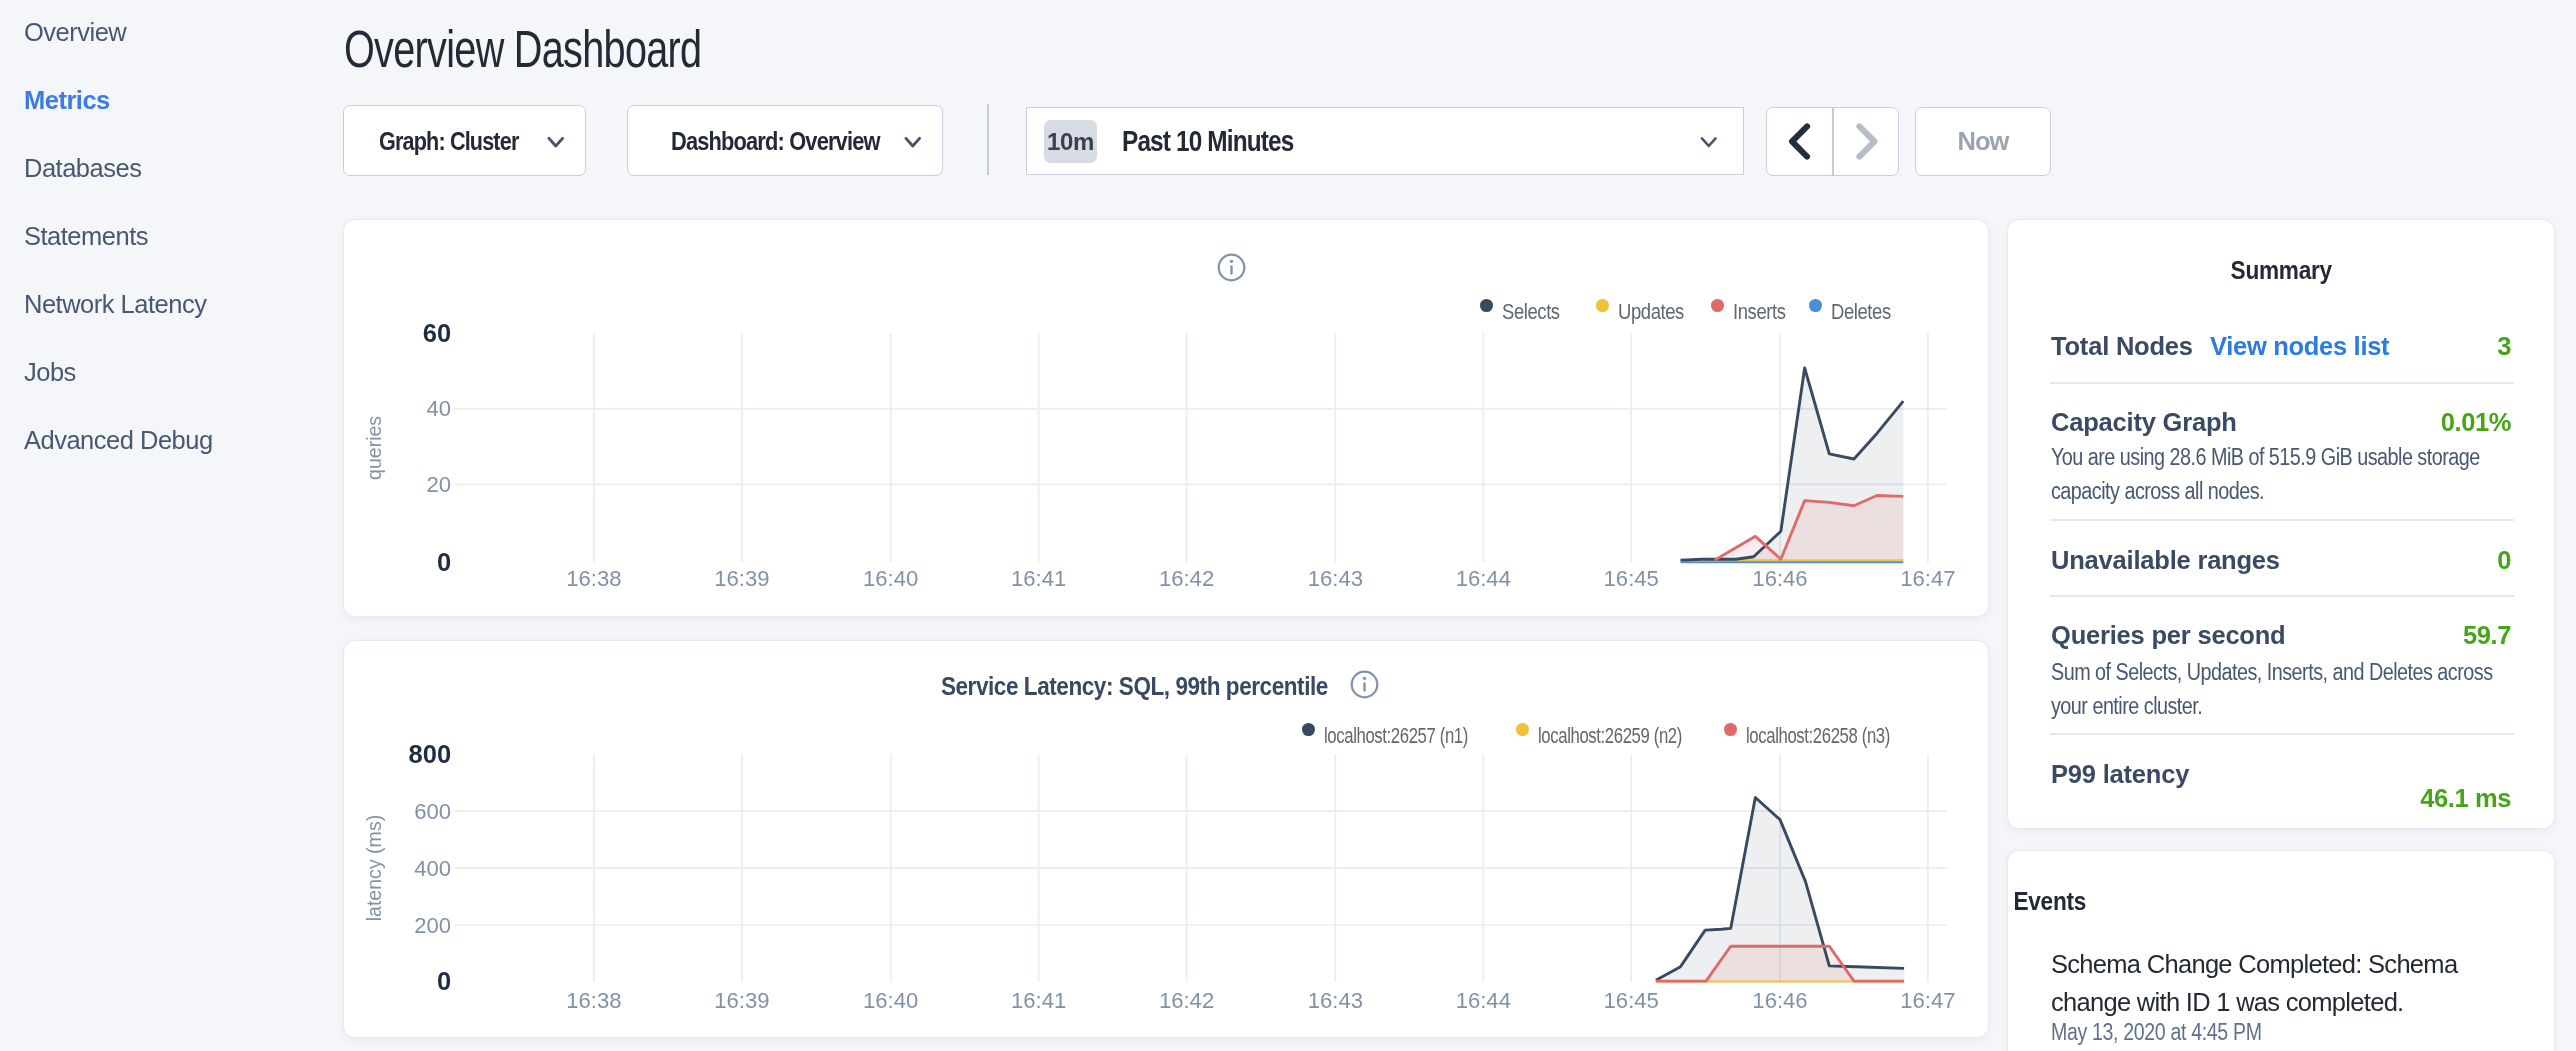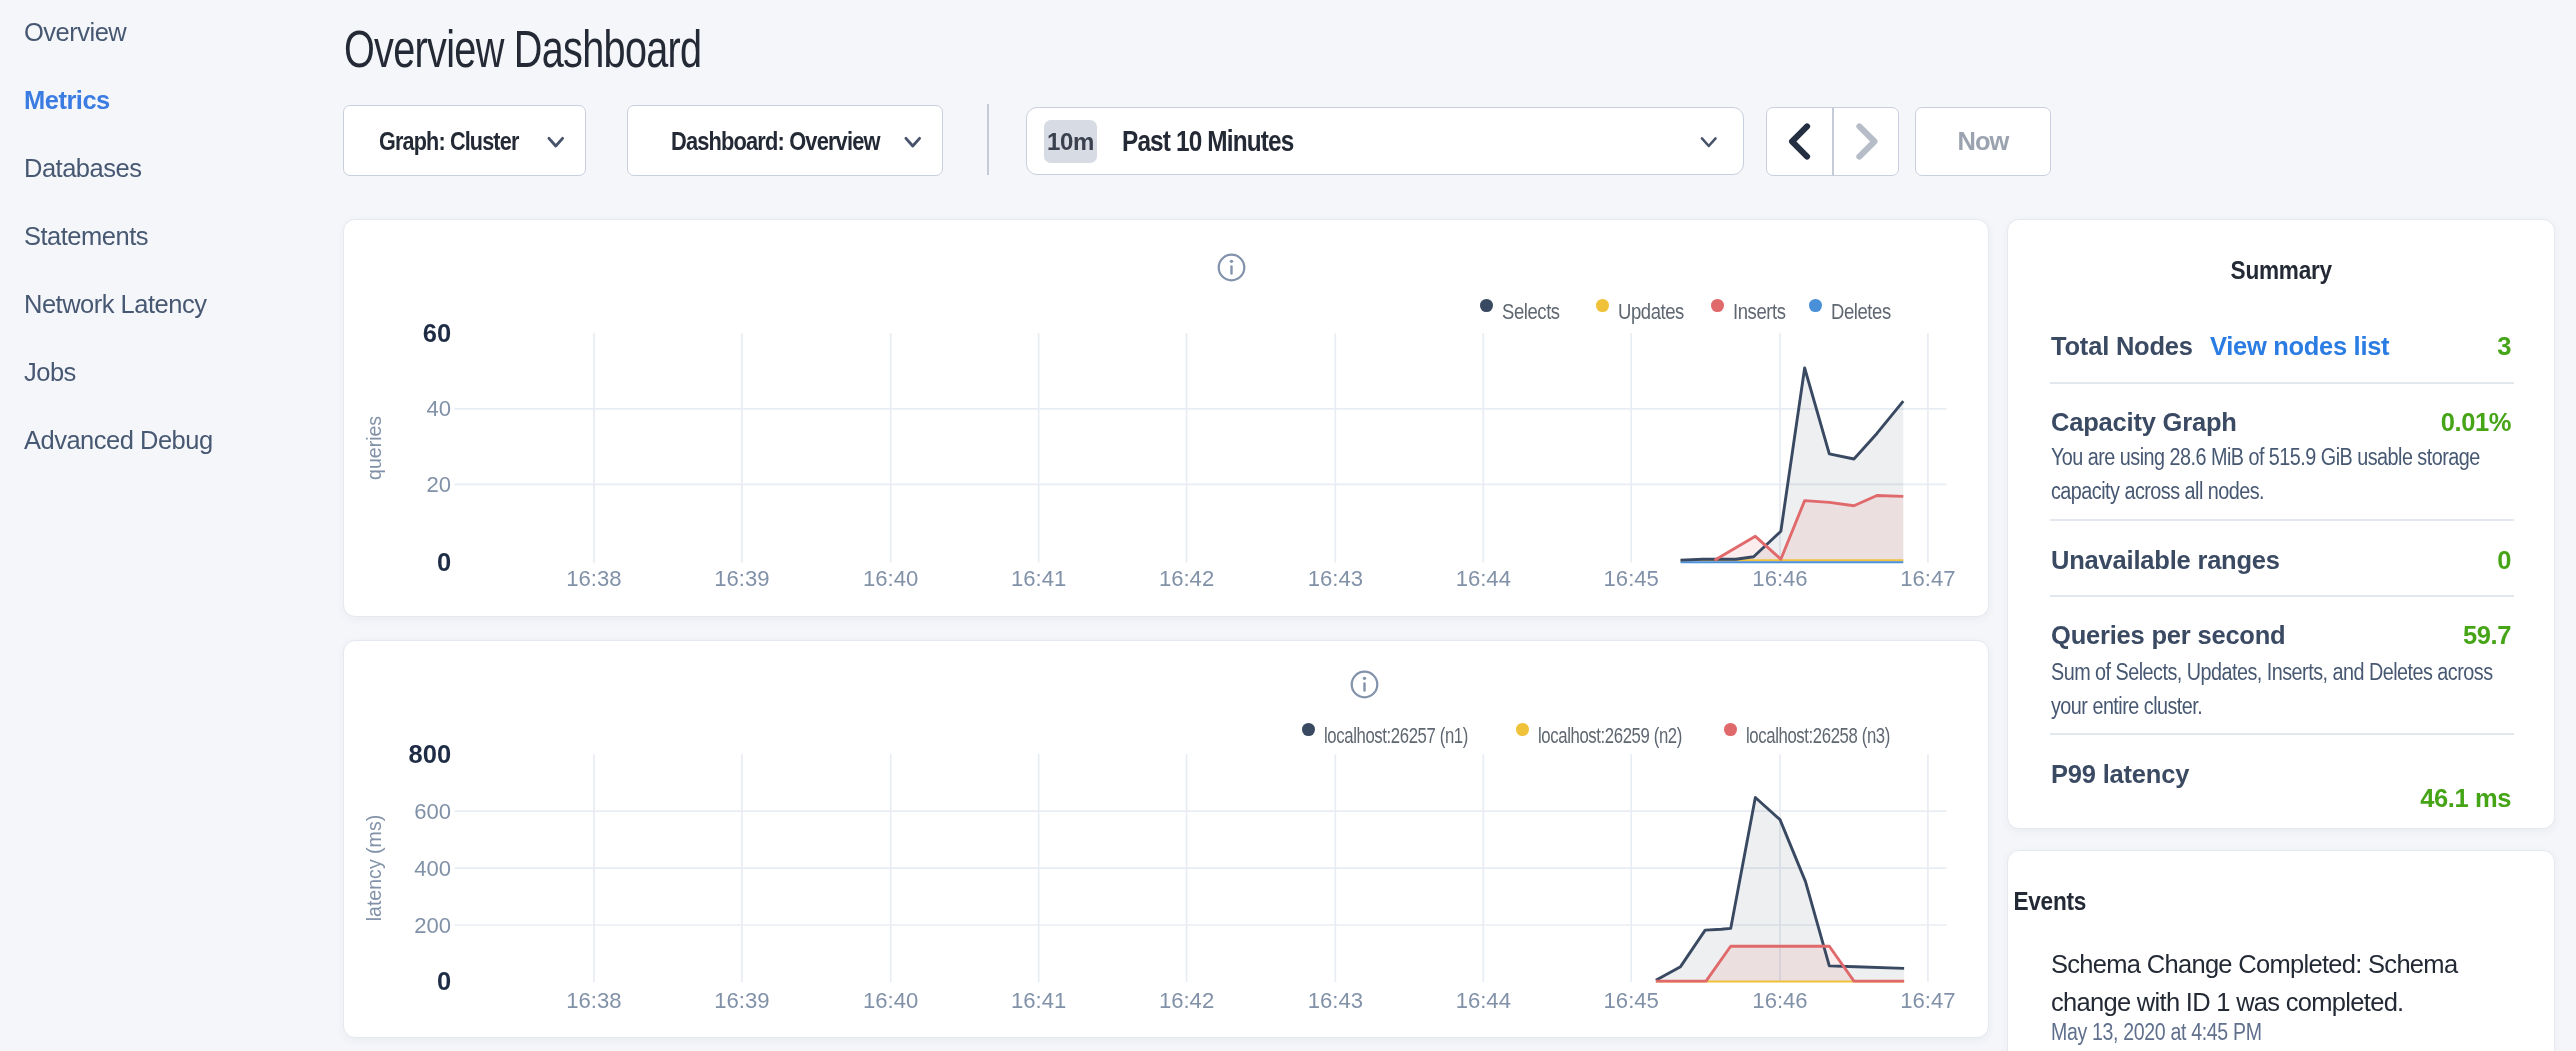--- a/index.html
+++ b/index.html
@@ -60,21 +60,21 @@
       <path d="M7 11l8 9 8-9" stroke="#47536a" stroke-width="3.4" stroke-linecap="round" stroke-linejoin="round"></path>
     </svg>
   </div>
   <div class="btn" style="left:627px; top:105px; width:316px; height:71px;">
     <span class="sx" style="position:absolute; left:43px; top:50%; transform:translateY(-50%) scaleX(0.84); font-size:26px;">Dashboard: Overview</span>
     <svg class="chev" style="position:absolute; left:272px; top:23px;" viewBox="0 0 30 30" fill="none">
       <path d="M7 11l8 9 8-9" stroke="#47536a" stroke-width="3.4" stroke-linecap="round" stroke-linejoin="round"></path>
     </svg>
   </div>
   <div class="vdiv" style="left:987px; top:104px; height:71px;"></div>
-  <div class="btn" style="left:1026px; top:107px; width:718px; height:68px; border-radius:11px;">
+  <div class="btn" style="left:1026px; top:107px; width:718px; height:68px; border-radius:0;">
     <span class="badge10m" style="position:absolute; left:17px; top:12px; width:53px; height:43px; display:flex; align-items:center; justify-content:center; padding:0;">10m</span>
     <span class="sx" style="position:absolute; left:95px; top:50%; transform:translateY(-50%) scaleX(0.84); font-size:29px;">Past 10 Minutes</span>
     <svg class="chev" style="position:absolute; right:22px; top:21px;" viewBox="0 0 30 30" fill="none">
       <path d="M7 11l8 9 8-9" stroke="#47536a" stroke-width="3" stroke-linecap="round" stroke-linejoin="round"></path>
     </svg>
   </div>
   <div class="btn" style="left:1766px; top:107px; width:133px; height:69px; padding:0;">
     <svg style="width:66px;height:37px;" viewBox="0 0 39 22" fill="none">
       <path d="M24 2l-9 9 9 9" stroke="#242f42" stroke-width="3.6" stroke-linecap="round" stroke-linejoin="round"></path>
     </svg>
@@ -144,20 +144,21 @@
         <text x="126" y="144" fill="#1f2c46" font-weight="bold">60</text>
         <text x="126" y="231" fill="#8191a8" font-size="26">40</text>
         <text x="126" y="320" fill="#8191a8" font-size="26">20</text>
         <text x="126" y="413" fill="#1f2c46" font-weight="bold">0</text>
       </g>
       <text x="44" y="268" fill="#8191a8" font-size="23" text-anchor="middle" transform="rotate(-90 44 268)" font-family="Liberation Sans, sans-serif">queries</text>
     </svg>
   </div>
 
   <div class="card" style="left:343px; top:640px; width:1646px; height:398px;">
+    <div class="ctitle" style="top:30px; padding-right:63px;"><span class="sx" style="transform:scaleX(0.866); transform-origin:50% 50%;">Service Latency: SQL, 99th percentile</span></div>
     <svg class="abs" style="left:1006px; top:29px; width:29px; height:29px;" viewBox="0 0 34 34" fill="none">
       <circle cx="17" cy="17" r="15" stroke="#8292ab" stroke-width="2.6"></circle>
       <rect x="15.6" y="14.5" width="2.8" height="11" rx="1.4" fill="#8292ab"></rect>
       <circle cx="17" cy="9.8" r="2" fill="#8292ab"></circle>
     </svg>
     <div class="legend item" style="top:82px; left:958px;">
       <span class="dot" style="background:#394961"></span>
       <span class="sx" style="transform:scaleX(0.76);">localhost:26257 (n1)</span>
     </div>
     <div class="legend item" style="top:82px; left:1172px;">

